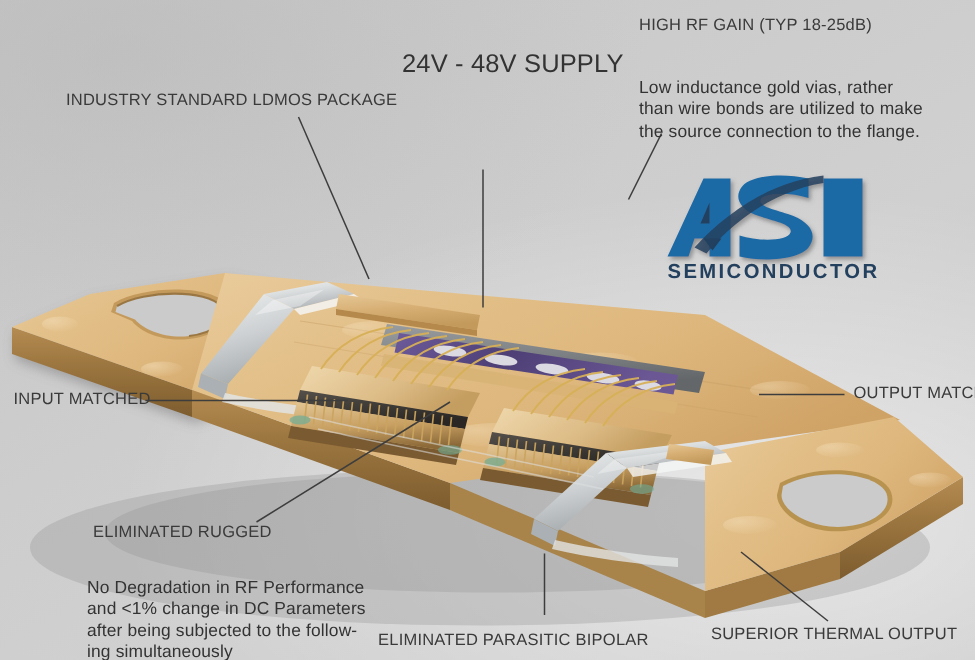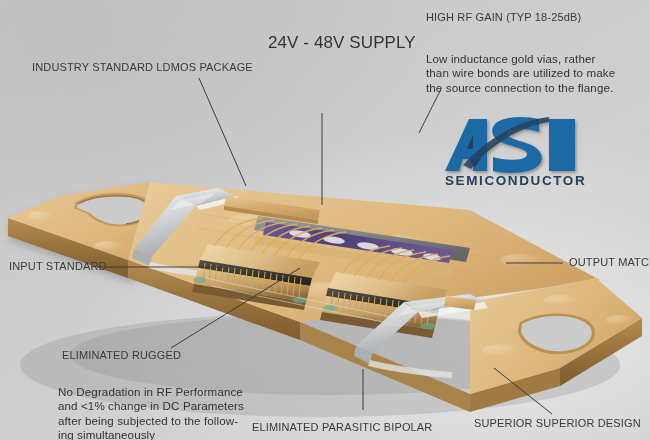--- a/index.html
+++ b/index.html
@@ -368,38 +368,38 @@
                  C 98 36, 102 44, 96 52 C 90 60, 66 62, 50 58 Z" fill="#1f6aa5"></path>
 
         <path d="M106 6 L132 6 L132 58 L106 58 Z" fill="#1f6aa5"></path>
 
         <path d="M20 52 C 40 30, 70 8, 106 4 L106 9 C 74 14, 46 34, 28 56 Z" fill="#23405e" opacity="0.85"></path>
       </g>
       <text x="2" y="72" font-family="Liberation Sans, sans-serif" font-size="13.5" letter-spacing="1.6" fill="#23405e" font-weight="bold">SEMICONDUCTOR</text>
     </svg>
   </div>
 
-  <div class="label cap" style="left:32px; top:62px;">INDUSTRY STANDARD LDMOS PACKAGE</div>
+  <div class="label cap" style="left:44px; top:62px;">INDUSTRY STANDARD LDMOS PACKAGE</div>
 
   <div class="label body" style="left:268px; top:36px; font-size:17px;">24V - 48V  SUPPLY</div>
 
   <div class="label cap" style="left:426px; top:12px;">HIGH RF GAIN (TYP 18-25dB)</div>
 
   <div class="label body" style="left:426px; top:52px;">Low inductance gold vias, rather
 than wire bonds are utilized to make
 the source connection to the flange.</div>
 
-  <div class="label cap" style="left:9px; top:261px;">INPUT STANDARD</div>
+  <div class="label cap" style="left:9px; top:261px;">INPUT MATCHED</div>
 
   <div class="label cap" style="left:569px; top:257px;">OUTPUT MATCHED</div>
 
   <div class="label cap" style="left:62px; top:350px;">ELIMINATED RUGGED</div>
 
   <div class="label body" style="left:58px; top:385px;">No Degradation in RF Performance
 and &lt;1% change in DC Parameters
 after being subjected to the follow-
 ing simultaneously</div>
 
   <div class="label cap" style="left:252px; top:422px;">ELIMINATED PARASITIC BIPOLAR</div>
 
-  <div class="label cap" style="left:474px; top:418px;">SUPERIOR SUPERIOR DESIGN</div>
+  <div class="label cap" style="left:474px; top:418px;">SUPERIOR THERMAL OUTPUT</div>
 
 </div>
 
 </body></html>

